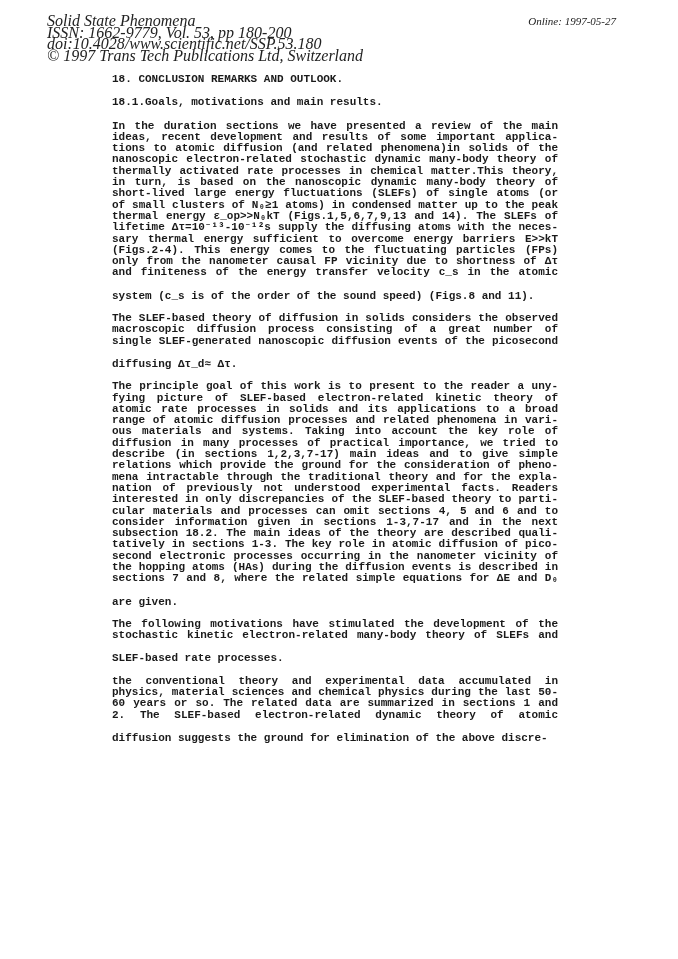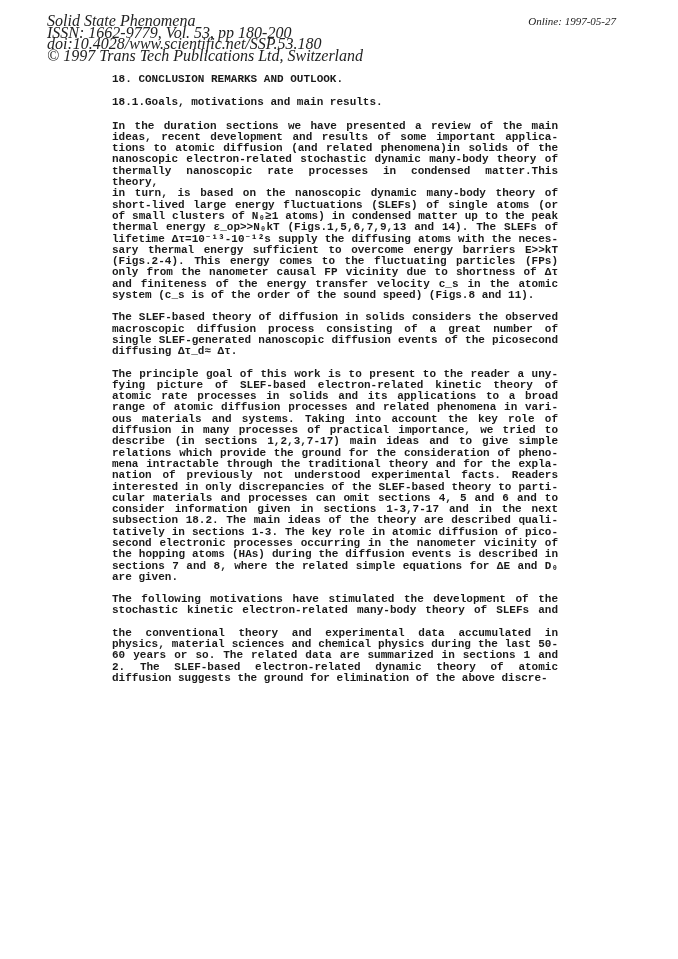--- a/index.html
+++ b/index.html
@@ -3,21 +3,21 @@
 <meta charset="utf-8">
 <style>
   html, body { margin: 0; padding: 0; background: #ffffff; }
   body { width: 678px; height: 959px; position: relative; overflow: hidden; color: #111; }
   .header { position: absolute; left: 47px; top: 15px; font-family: "Liberation Serif", serif; font-style: italic; font-size: 16px; line-height: 11.5px; color: #222; }
   .online { position: absolute; right: 62px; top: 15px; font-family: "Liberation Serif", serif; font-style: italic; font-size: 11px; color: #222; }
   .body { position: absolute; left: 112px; top: 74px; width: 446px; font-family: "Liberation Mono", "DejaVu Sans Mono", monospace; font-weight: bold; font-size: 11px; line-height: 11.3px; color: #1a1a1a; }
   .h { margin: 0 0 12px 0; }
   .p { margin: 0 0 11px 0; text-align: justify; text-align-last: left; }
   .line { display: block; text-align: justify; text-align-last: justify; white-space: normal; }
-  .last { text-align-last: left; }
+  .last { text-align-last: left; margin-top: 12px; }
 </style>
 </head>
 <body>
 
 <div class="header">
   <div>Solid State Phenomena</div>
   <div>ISSN: 1662-9779, Vol. 53, pp 180-200</div>
   <div>doi:10.4028/www.scientific.net/SSP.53.180</div>
   <div>© 1997 Trans Tech Publications Ltd, Switzerland</div>
 </div>
@@ -25,21 +25,21 @@
 
 <div class="body">
   <div class="h">18. CONCLUSION REMARKS AND OUTLOOK.</div>
   <div class="h">18.1.Goals, motivations and main results.</div>
 
   <div class="p">
       <span class="line">In the duration sections we have presented a  review  of  the  main</span>
       <span class="line">ideas, recent development and results of  some  important  applica-</span>
       <span class="line">tions to atomic diffusion (and related phenomena)in  solids  of the</span>
       <span class="line">nanoscopic electron-related stochastic dynamic many-body theory  of</span>
-      <span class="line">thermally nanoscopic rate processes in condensed matter.This theory,</span>
+      <span class="line">thermally activated rate processes in chemical matter.This theory,</span>
       <span class="line">in turn, is based on the nanoscopic  dynamic  many-body  theory  of</span>
       <span class="line">short-lived large energy fluctuations (SLEFs) of single  atoms  (or</span>
       <span class="line">of small clusters of N₀≥1 atoms) in condensed matter up to the peak</span>
       <span class="line">thermal energy ε_op&gt;&gt;N₀kT (Figs.1,5,6,7,9,13 and 14). The SLEFs   of</span>
       <span class="line">lifetime Δτ=10⁻¹³-10⁻¹²s supply the diffusing atoms with the neces-</span>
       <span class="line">sary thermal energy sufficient to overcome  energy  barriers  E&gt;&gt;kT</span>
       <span class="line">(Figs.2-4). This energy comes to the  fluctuating  particles  (FPs)</span>
       <span class="line">only from the nanometer causal FP vicinity due to shortness  of  Δτ</span>
       <span class="line">and finiteness of the energy transfer velocity  c_s  in  the  atomic</span>
       <span class="line last">system (c_s is of the order of the sound speed) (Figs.8 and 11).</span>
@@ -67,20 +67,21 @@
       <span class="line">subsection 18.2. The main ideas of the theory are described  quali-</span>
       <span class="line">tatively in sections 1-3. The key role in atomic diffusion of pico-</span>
       <span class="line">second electronic processes occurring in the nanometer vicinity  of</span>
       <span class="line">the hopping atoms (HAs) during the diffusion events is described in</span>
       <span class="line">sections 7 and 8, where the related simple equations  for ΔE and D₀</span>
       <span class="line last">are given.</span>
     </div>
   <div class="p">
       <span class="line">The following motivations have stimulated the  development  of  the</span>
       <span class="line">stochastic kinetic electron-related many-body theory of  SLEFs  and</span>
+      <span class="line last">SLEF-based rate processes.</span>
     </div>
   <div class="p">
       <span class="line">the  conventional  theory  and  experimental  data  accumulated  in</span>
       <span class="line">physics, material sciences and chemical physics during the last 50-</span>
       <span class="line">60 years or so. The related data are summarized in sections  1  and</span>
       <span class="line">2.  The  SLEF-based  electron-related  dynamic  theory  of   atomic</span>
       <span class="line last">diffusion suggests the ground for elimination of the above  discre-</span>
     </div>
 </div>
 

